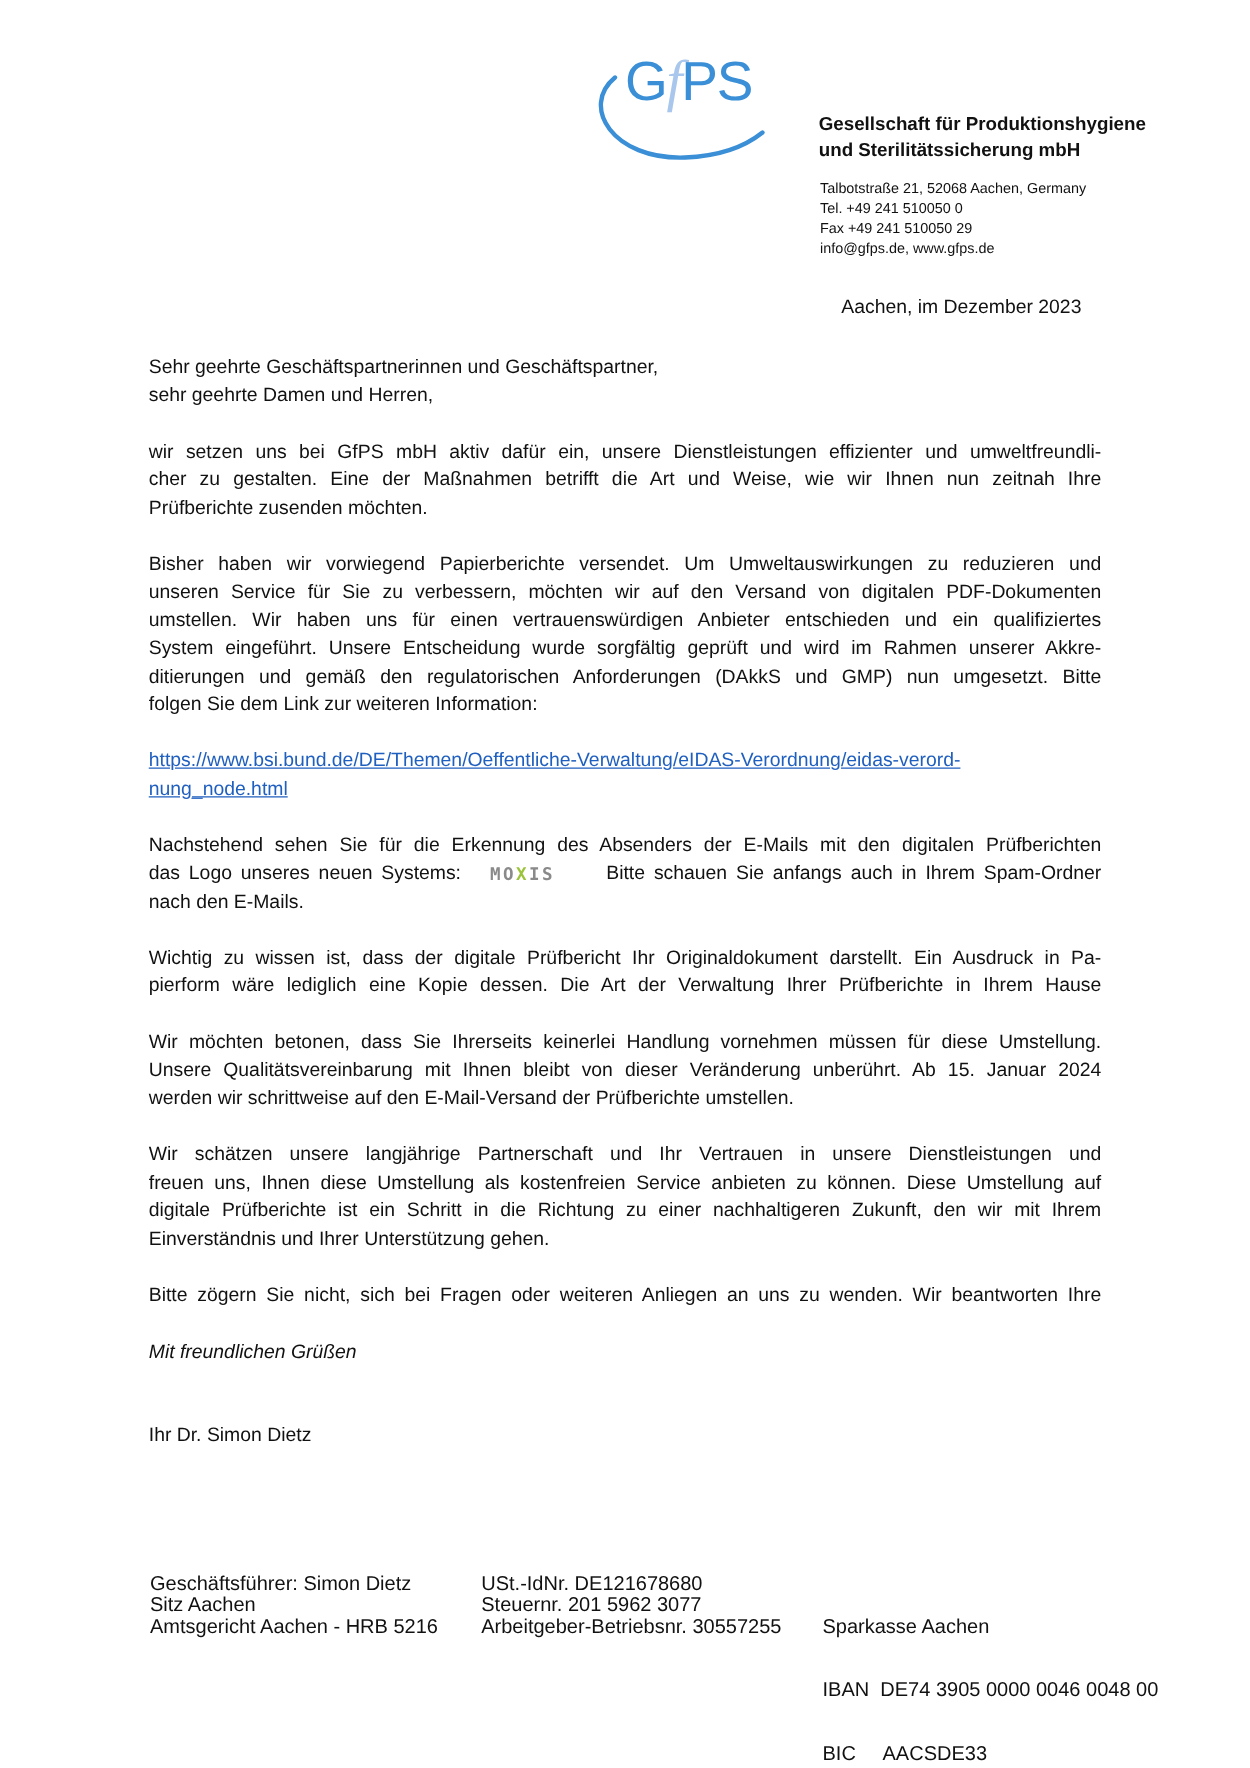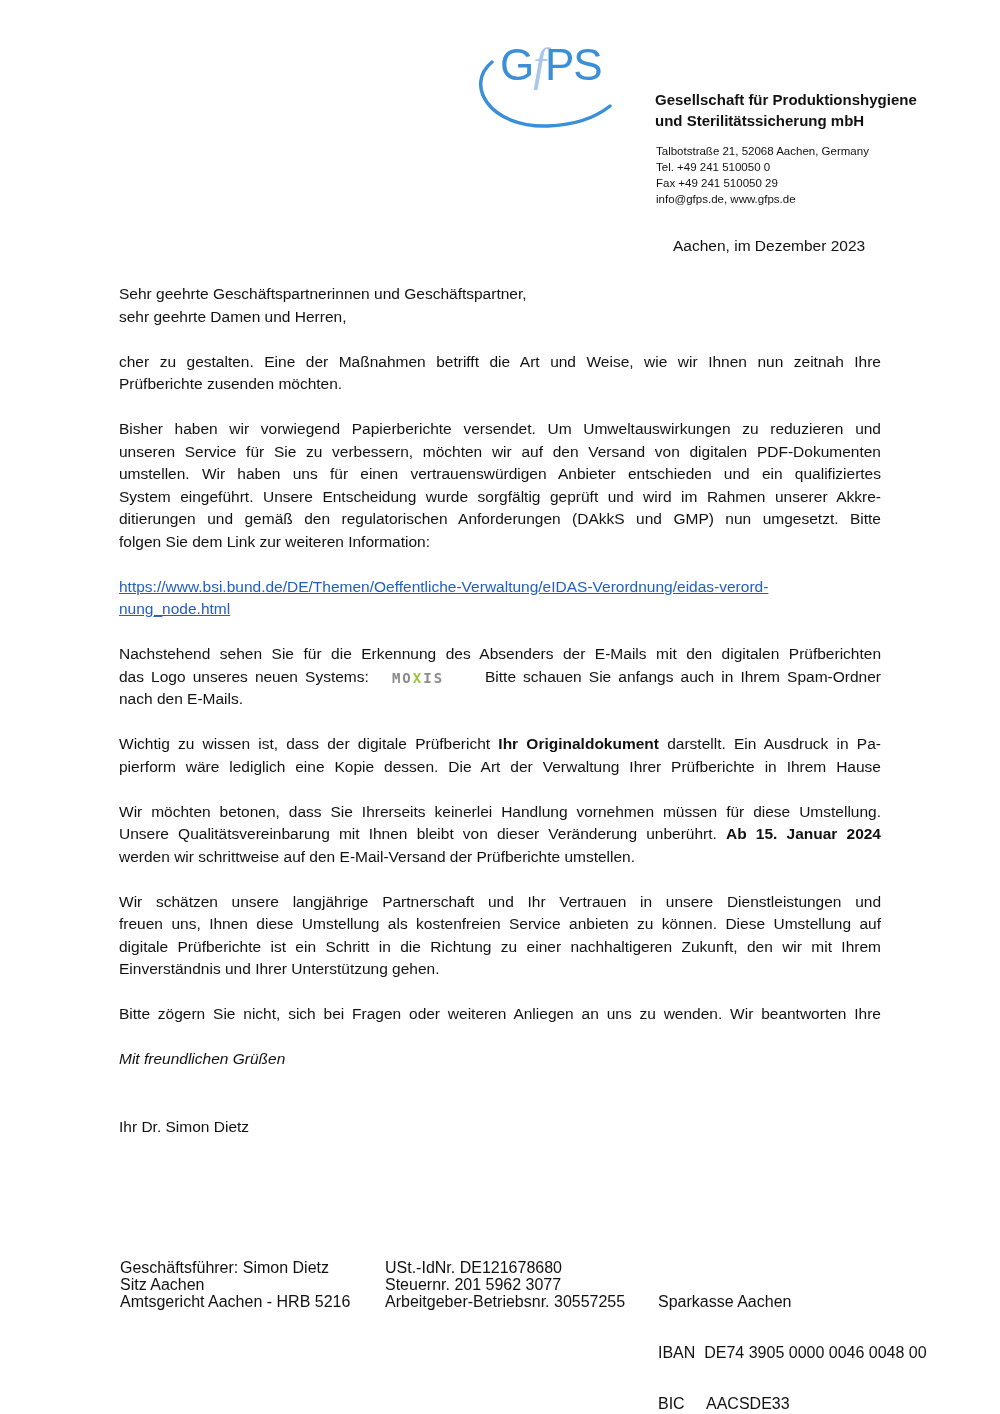--- a/index.html
+++ b/index.html
@@ -23,21 +23,21 @@
     .para { margin: 0 0 22.5px 0; }
     .link { color: #1f5fbf; text-decoration: underline; }
     .moxis {
       display: inline-block; width: 70px; height: 14px; vertical-align: -1px; margin: 0 16px 0 16px;
       font-family: "DejaVu Sans Mono", monospace; font-size: 14px; letter-spacing: 2px; color: #8a8a8a;
       font-weight: bold; line-height: 14px;
     }
     .moxis .x { color: #9bc43a; }
     .footer { top: 1259px; font-size: 16px; line-height: 17px; color: #111; }
     .f1 { left: 120px; } .f2 { left: 385px; } .f3 { left: 658px; }
-    b { font-weight: bold; margin-top: 20px; }
+    b { font-weight: normal; margin-top: 20px; }
   </style>
 </head>
 <body>
 
 <div class="abs logo">
   <svg width="150" height="95" viewBox="0 0 150 95" style="position:absolute;left:0;top:0;">
     <path d="M 22 22 C -6 45, 20 88, 78 86 C 105 85, 125 78, 140 66" fill="none" stroke="#3a8fd6" stroke-width="3.5" stroke-linecap="round"></path>
   </svg>
   <div class="logo-text">
     <span>G</span><span class="f">f</span><span>PS</span>
@@ -56,20 +56,21 @@
 </div>
 <div class="abs dateline">Aachen, im Dezember 2023</div>
 
 <div class="abs body">
   <div class="para">
     <span class="line last">Sehr geehrte Geschäftspartnerinnen und Geschäftspartner,</span>
     <span class="line last">sehr geehrte Damen und Herren,</span>
   </div>
 
   <div class="para">
+    <span class="line">wir setzen uns bei GfPS mbH aktiv dafür ein, unsere Dienstleistungen effizienter und umweltfreundli-</span>
     <span class="line">cher zu gestalten. Eine der Maßnahmen betrifft die Art und Weise, wie wir Ihnen nun zeitnah Ihre</span>
     <span class="line last">Prüfberichte zusenden möchten.</span>
   </div>
 
   <div class="para">
     <span class="line">Bisher haben wir vorwiegend Papierberichte versendet. Um Umweltauswirkungen zu reduzieren und</span>
     <span class="line">unseren Service für Sie zu verbessern, möchten wir auf den Versand von digitalen PDF-Dokumenten</span>
     <span class="line">umstellen. Wir haben uns für einen vertrauenswürdigen Anbieter entschieden und ein qualifiziertes</span>
     <span class="line">System eingeführt. Unsere Entscheidung wurde sorgfältig geprüft und wird im Rahmen unserer Akkre-</span>
     <span class="line">ditierungen und gemäß den regulatorischen Anforderungen (DAkkS und GMP) nun umgesetzt. Bitte</span>

